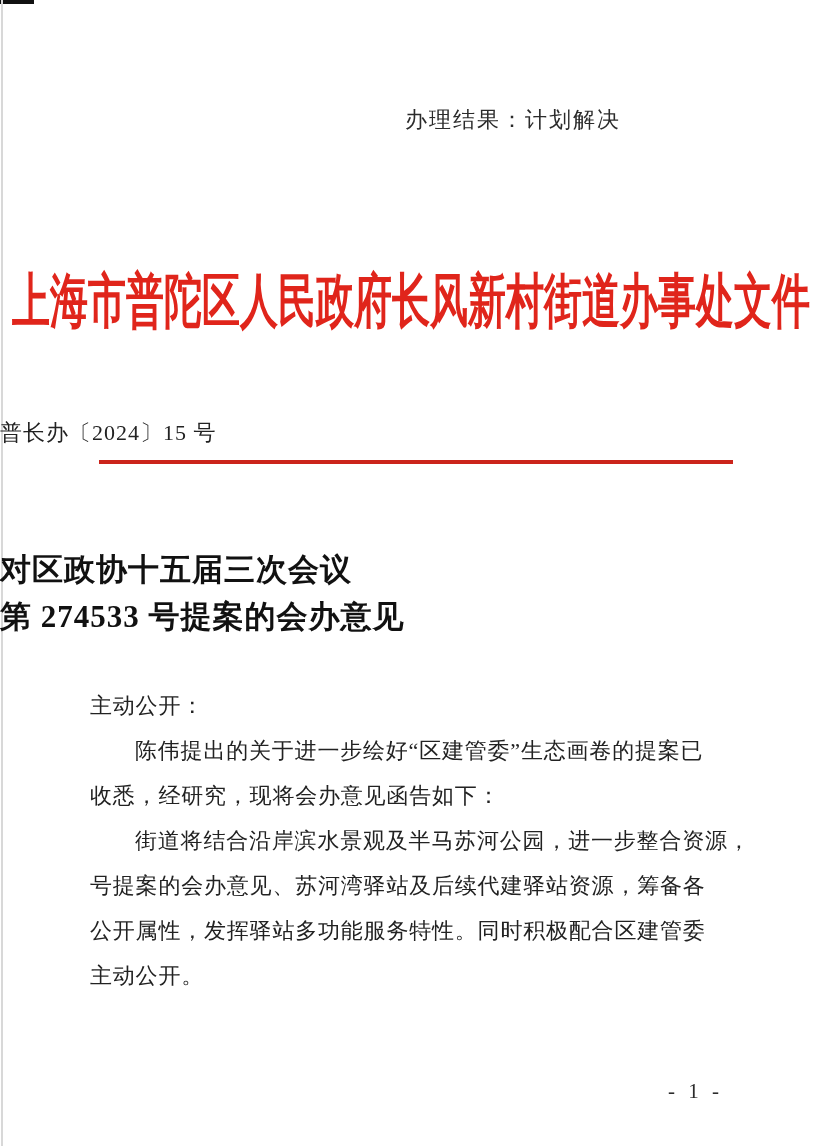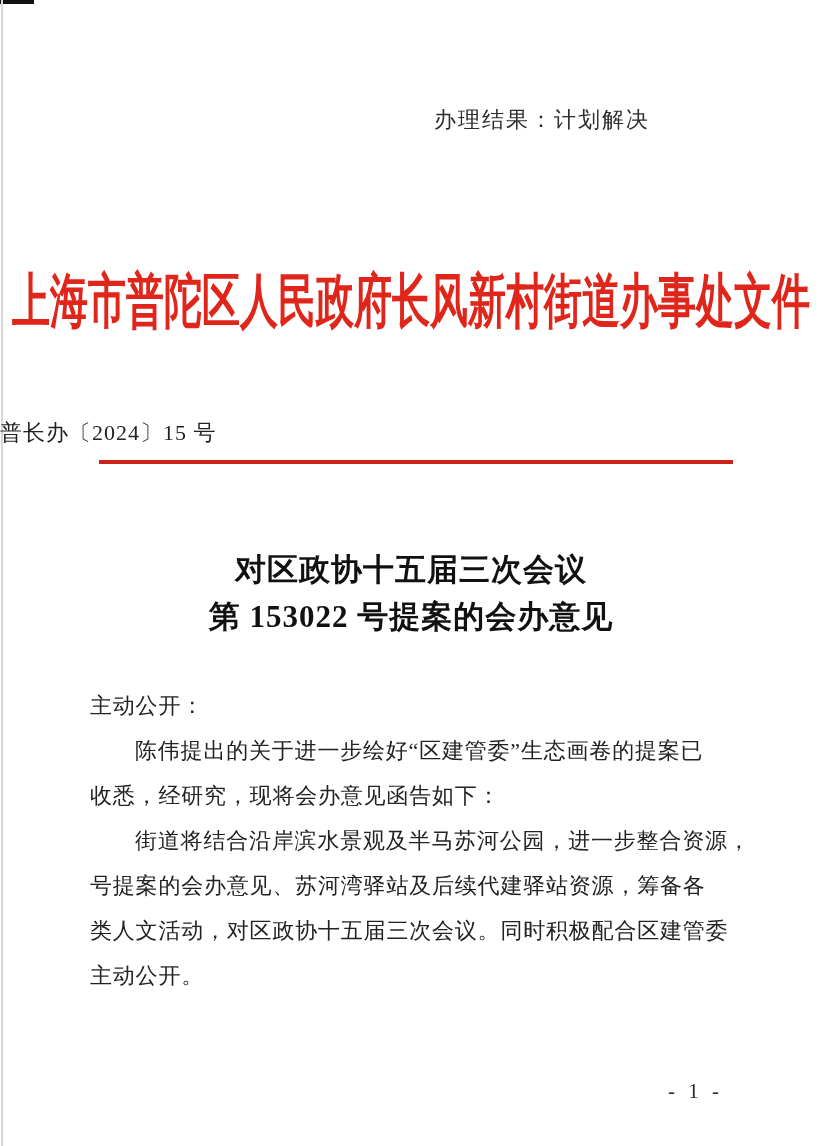--- a/index.html
+++ b/index.html
@@ -21,21 +21,20 @@
   }
   .artifact-left-edge {
     position: absolute; left: 1px; top: 0;
     width: 2px; height: 100%; background: #d8d8d8;
   }
   
   .meta-block {
     position: absolute; left: 405px; top: 100px;
     font-size: 22px; line-height: 40px; letter-spacing: 2px;
     color: #2b2b2b;
-    margin-left: 29px;
   }
   
   .masthead {
     position: absolute; left: 0; top: 268px;
     width: 100%; text-align: center;
     font-size: 38px; font-weight: bold; line-height: 66px;
     letter-spacing: 0px;
     transform: scaleY(1.55);
     transform-origin: 50% 50%;
     white-space: nowrap;
@@ -48,21 +47,21 @@
     color: #222;
   }
   
   .red-rule {
     position: absolute; left: 99px; top: 460px;
     width: 634px; height: 4px;
   }
   
   .doc-title {
     position: absolute; left: 0; top: 546px;
-    width: 100%; text-align: center;
+    width: 100%; 
     font-size: 31px; font-weight: bold; line-height: 47px;
     letter-spacing: 1px;
     color: #111;
   }
   
   .body-block {
     position: absolute; left: 90px; top: 683px;
     width: 642px;
     font-size: 22px; line-height: 45px; letter-spacing: 0.8px;
     color: #222;
@@ -90,28 +89,28 @@
   </div>
 
   <div class="masthead" style="color: rgb(224, 37, 27);">上海市普陀区人民政府长风新村街道办事处文件</div>
 
   <div class="doc-number">普长办〔2024〕15 号</div>
 
   <div class="red-rule" style="background: rgb(203, 36, 27);"></div>
 
   <div class="doc-title">
     <div>对区政协十五届三次会议</div>
-    <div>第 153022 号提案的会办意见</div>
+    <div>第 274533 号提案的会办意见</div>
   </div>
 
   <div class="body-block">
     <div class="body-line">主动公开：</div>
     <div class="body-line indent">陈伟提出的关于进一步绘好“区建管委”生态画卷的提案已</div>
     <div class="body-line">收悉，经研究，现将会办意见函告如下：</div>
     <div class="body-line indent">街道将结合沿岸滨水景观及半马苏河公园，进一步整合资源，</div>
     <div class="body-line">号提案的会办意见、苏河湾驿站及后续代建驿站资源，筹备各</div>
-    <div class="body-line">类人文活动，对区政协十五届三次会议。同时积极配合区建管委</div>
+    <div class="body-line">公开属性，发挥驿站多功能服务特性。同时积极配合区建管委</div>
     <div class="body-line">主动公开。</div>
   </div>
 
   <div class="page-number">- 1 -</div>
 
 </div>
 
 </body></html>

